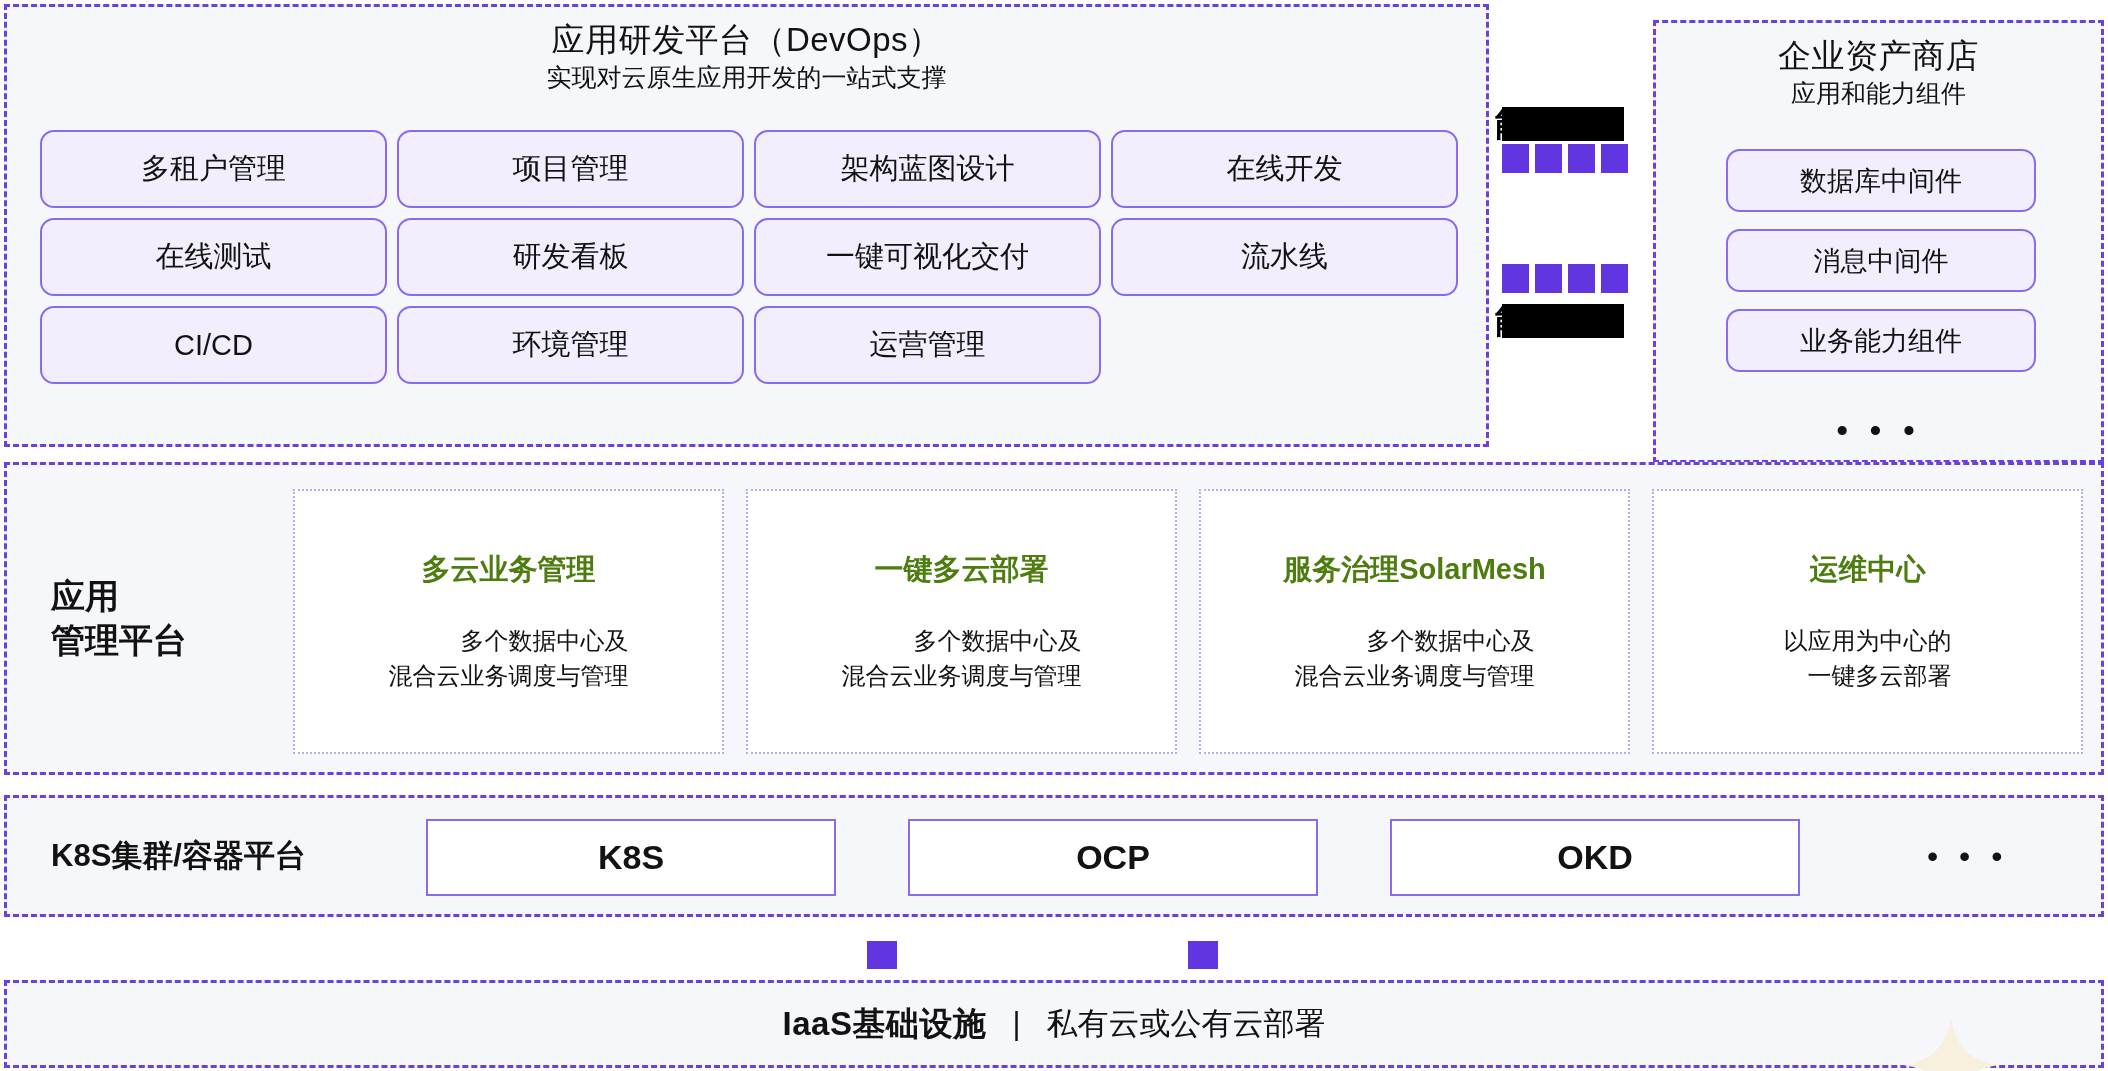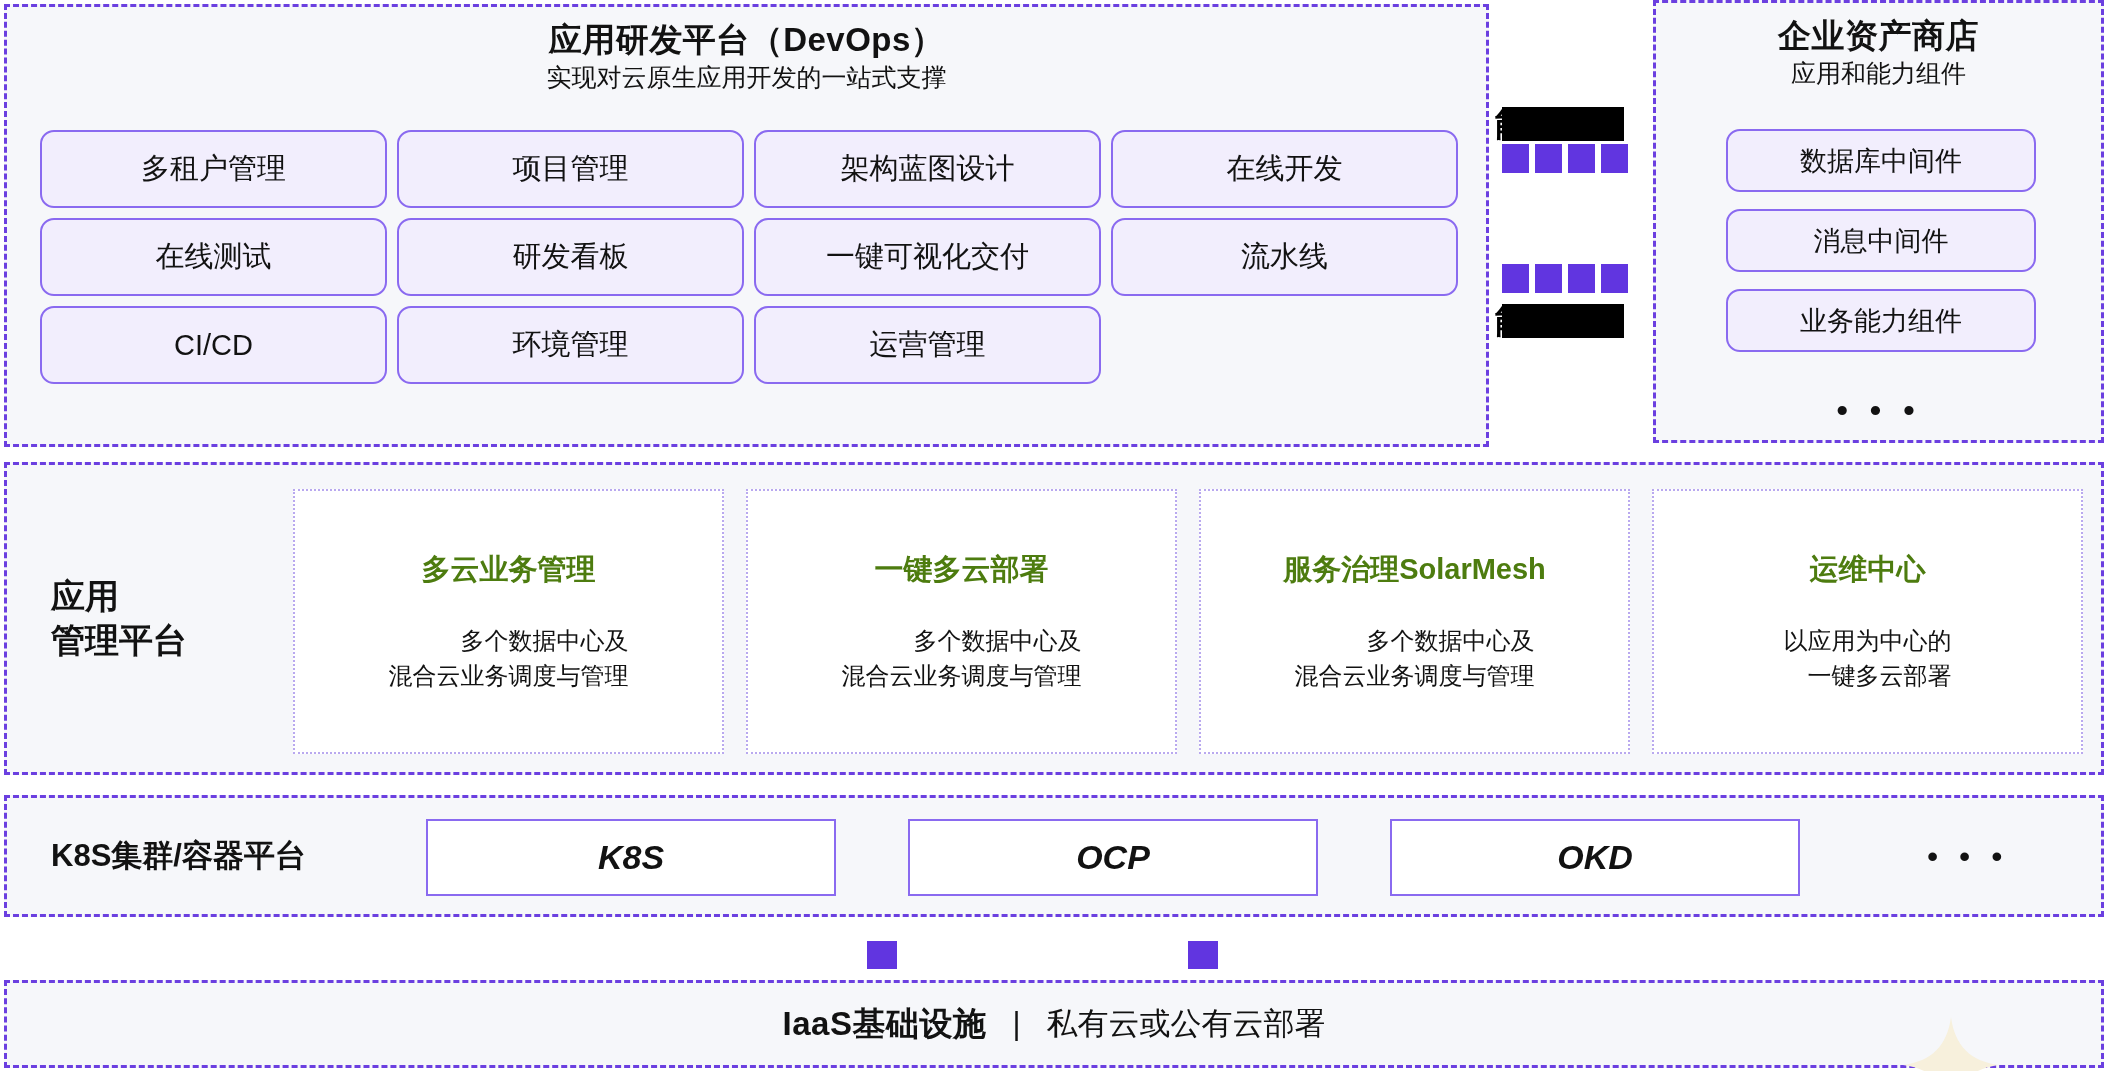--- a/index.html
+++ b/index.html
@@ -35,21 +35,21 @@
     top: 4px;
     width: 1485px;
     height: 443px;
   }
   .panel-head {
     text-align: center;
     padding-top: 12px;
   }
   .panel-title {
     font-size: 33px;
-    font-weight: bold;
+    font-weight: normal;
     letter-spacing: .5px;
     line-height: 1.25;
   }
   .panel-sub {
     font-size: 25px;
     font-weight: normal;
     margin-top: 2px;
     line-height: 1.25;
   }
 
@@ -114,21 +114,21 @@
   #square-row-bottom { top: 260px; }
   .sq {
     width: 27px;
     height: 29px;
     background: #6135e0;
   }
 
   
   #asset-panel {
     left: 1653px;
-    top: 0;
+    top: 20px;
     width: 451px;
     height: 443px;
   }
   .asset-chips {
     position: absolute;
     left: 70px;
     top: 126px;
     width: 310px;
     display: flex;
     flex-direction: column;
@@ -229,21 +229,20 @@
     height: 77px;
     background: #ffffff;
     border: 2px solid #8a6af0;
     box-sizing: border-box;
     display: flex;
     align-items: center;
     justify-content: center;
     font-size: 34px;
     font-weight: bold;
     color: #121212;
-    font-style: italic;
   }
   #k8s-dots {
     position: absolute;
     left: 1920px;
     top: 50%;
     transform: translateY(-50%);
     font-size: 32px;
     letter-spacing: 6px;
     line-height: 18px;
   }

